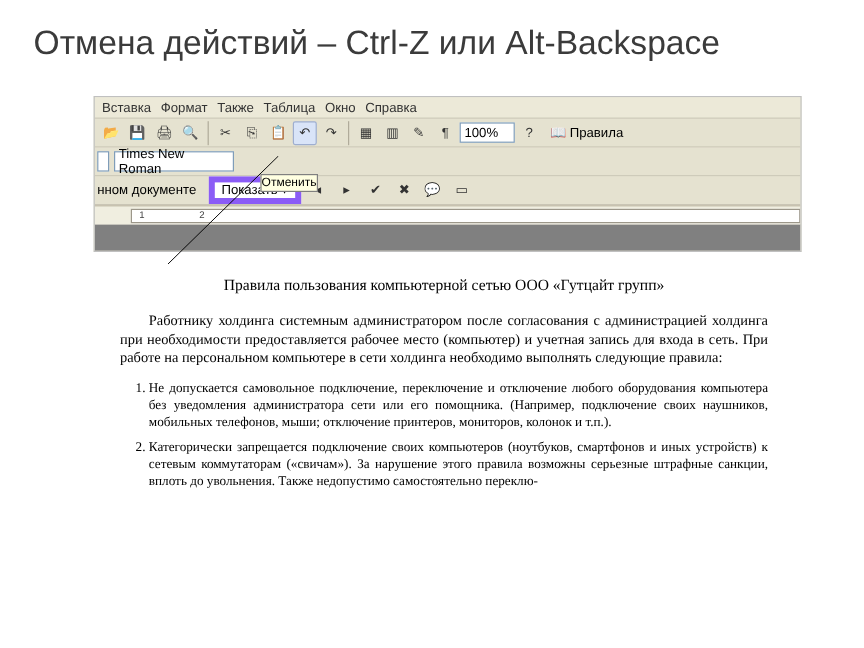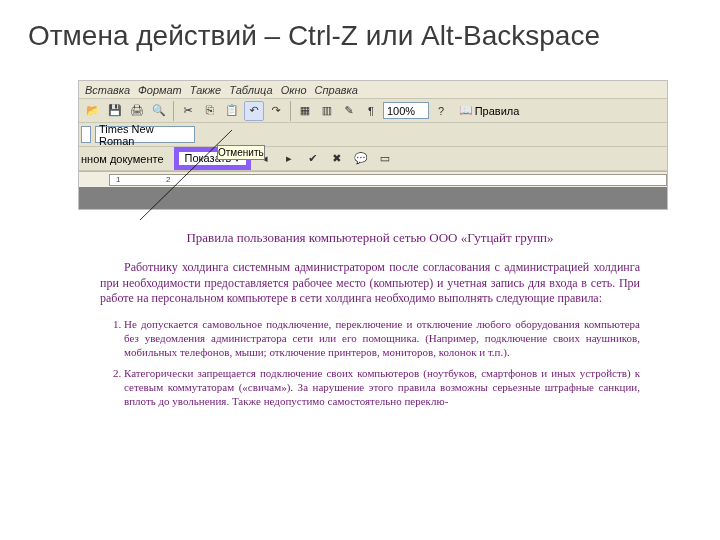--- a/index.html
+++ b/index.html
@@ -8,21 +8,21 @@
   .title { font-size: 28px; color: #3b3b3b; padding: 20px 0 0 28px; font-weight: normal; }
   .word-frame {
     position: absolute;
     left: 78px; top: 80px; width: 590px; height: 130px;
     border: 1px solid #c0c0c0;
     background: #ece9d8;
     overflow: hidden;
   }
   .titlebar { height: 22px; background: linear-gradient(#2a6fce,#1b50a8); display: flex; align-items: center; padding: 0 6px; }
   .titlebar span { color: white; font-size: 11px; }
-  .menubar { height: 18px; background: #ece9d8; display: flex; align-items: center; padding: 0 6px; gap: 8px; border-bottom: 1px solid #c9c5b5; font-style: italic; }
+  .menubar { height: 18px; background: #ece9d8; display: flex; align-items: center; padding: 0 6px; gap: 8px; border-bottom: 1px solid #c9c5b5; }
   .menubar span { font-size: 11px; color: #333; cursor: default; }
   .toolbar { height: 24px; background: #e5e2d0; display: flex; align-items: center; padding: 0 4px; gap: 2px; border-bottom: 1px solid #c9c5b5; }
   .tbtn { width: 20px; height: 20px; border: 1px solid transparent; border-radius: 2px; display: inline-flex; align-items: center; justify-content: center; font-size: 11px; color: #333; cursor: pointer; }
   .undo-btn { border: 1px solid #9eaed0; background: #d9e4f8; position: relative; }
   .tooltip {
     position: absolute;
     left: 138px; top: 64px;
     background: #ffffe1; border: 1px solid #808080;
     font-size: 10px; padding: 1px 0;
     z-index: 5;
@@ -37,21 +37,21 @@
   .divider { width: 1px; height: 20px; background: #b0ab9a; margin: 0 2px; }
   .callout-line {
     position: absolute;
     left: 140px; top: 130px; width: 140px; height: 90px;
     pointer-events: none;
   }
   .doc {
     position: absolute;
     left: 100px; top: 230px; width: 540px;
     font-family: "Times New Roman", serif;
-    font-size: 12px; color: #701a75;
+    font-size: 12px; color: #000000;
   }
   .doc-title { text-align: center; font-size: 13px; margin-bottom: 14px; }
   .doc-para { text-align: justify; text-indent: 2em; margin-bottom: 10px; line-height: 1.3; }
   .doc-list { padding-left: 2em; }
   .doc-list li { text-align: justify; margin-bottom: 6px; line-height: 1.3; font-size: 11px; }
   .pill { width: 10px; height: 17px; border: 1px solid #7f9db9; background: #fff; display: inline-block; }
 </style>
 </head>
 <body>
 

